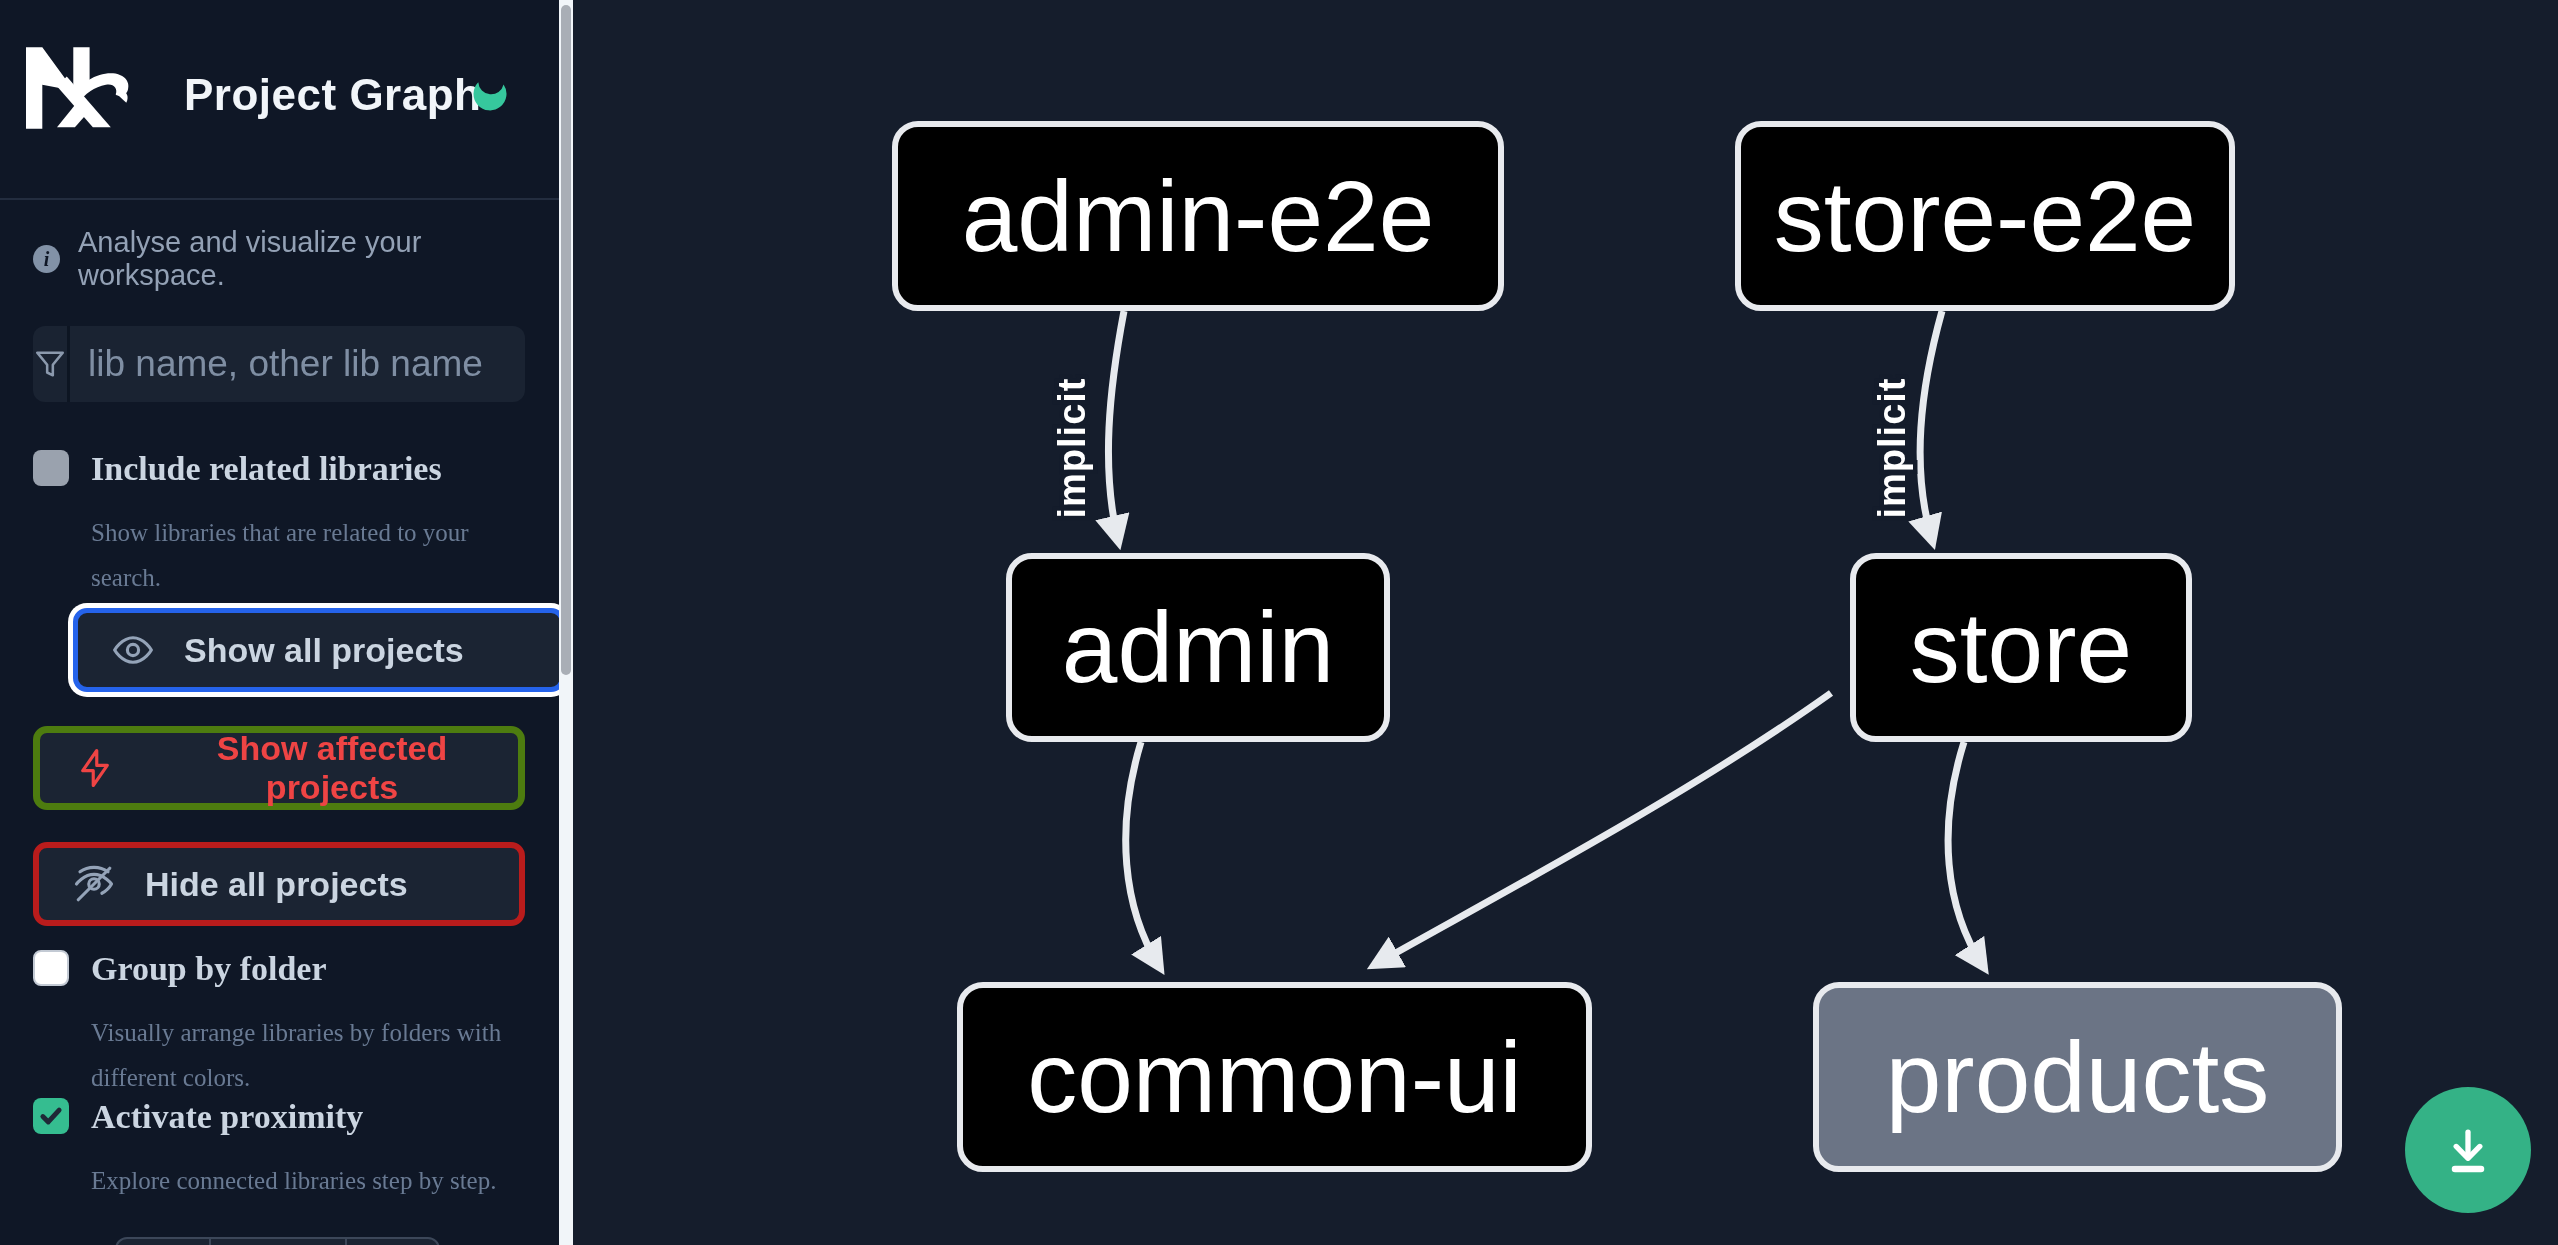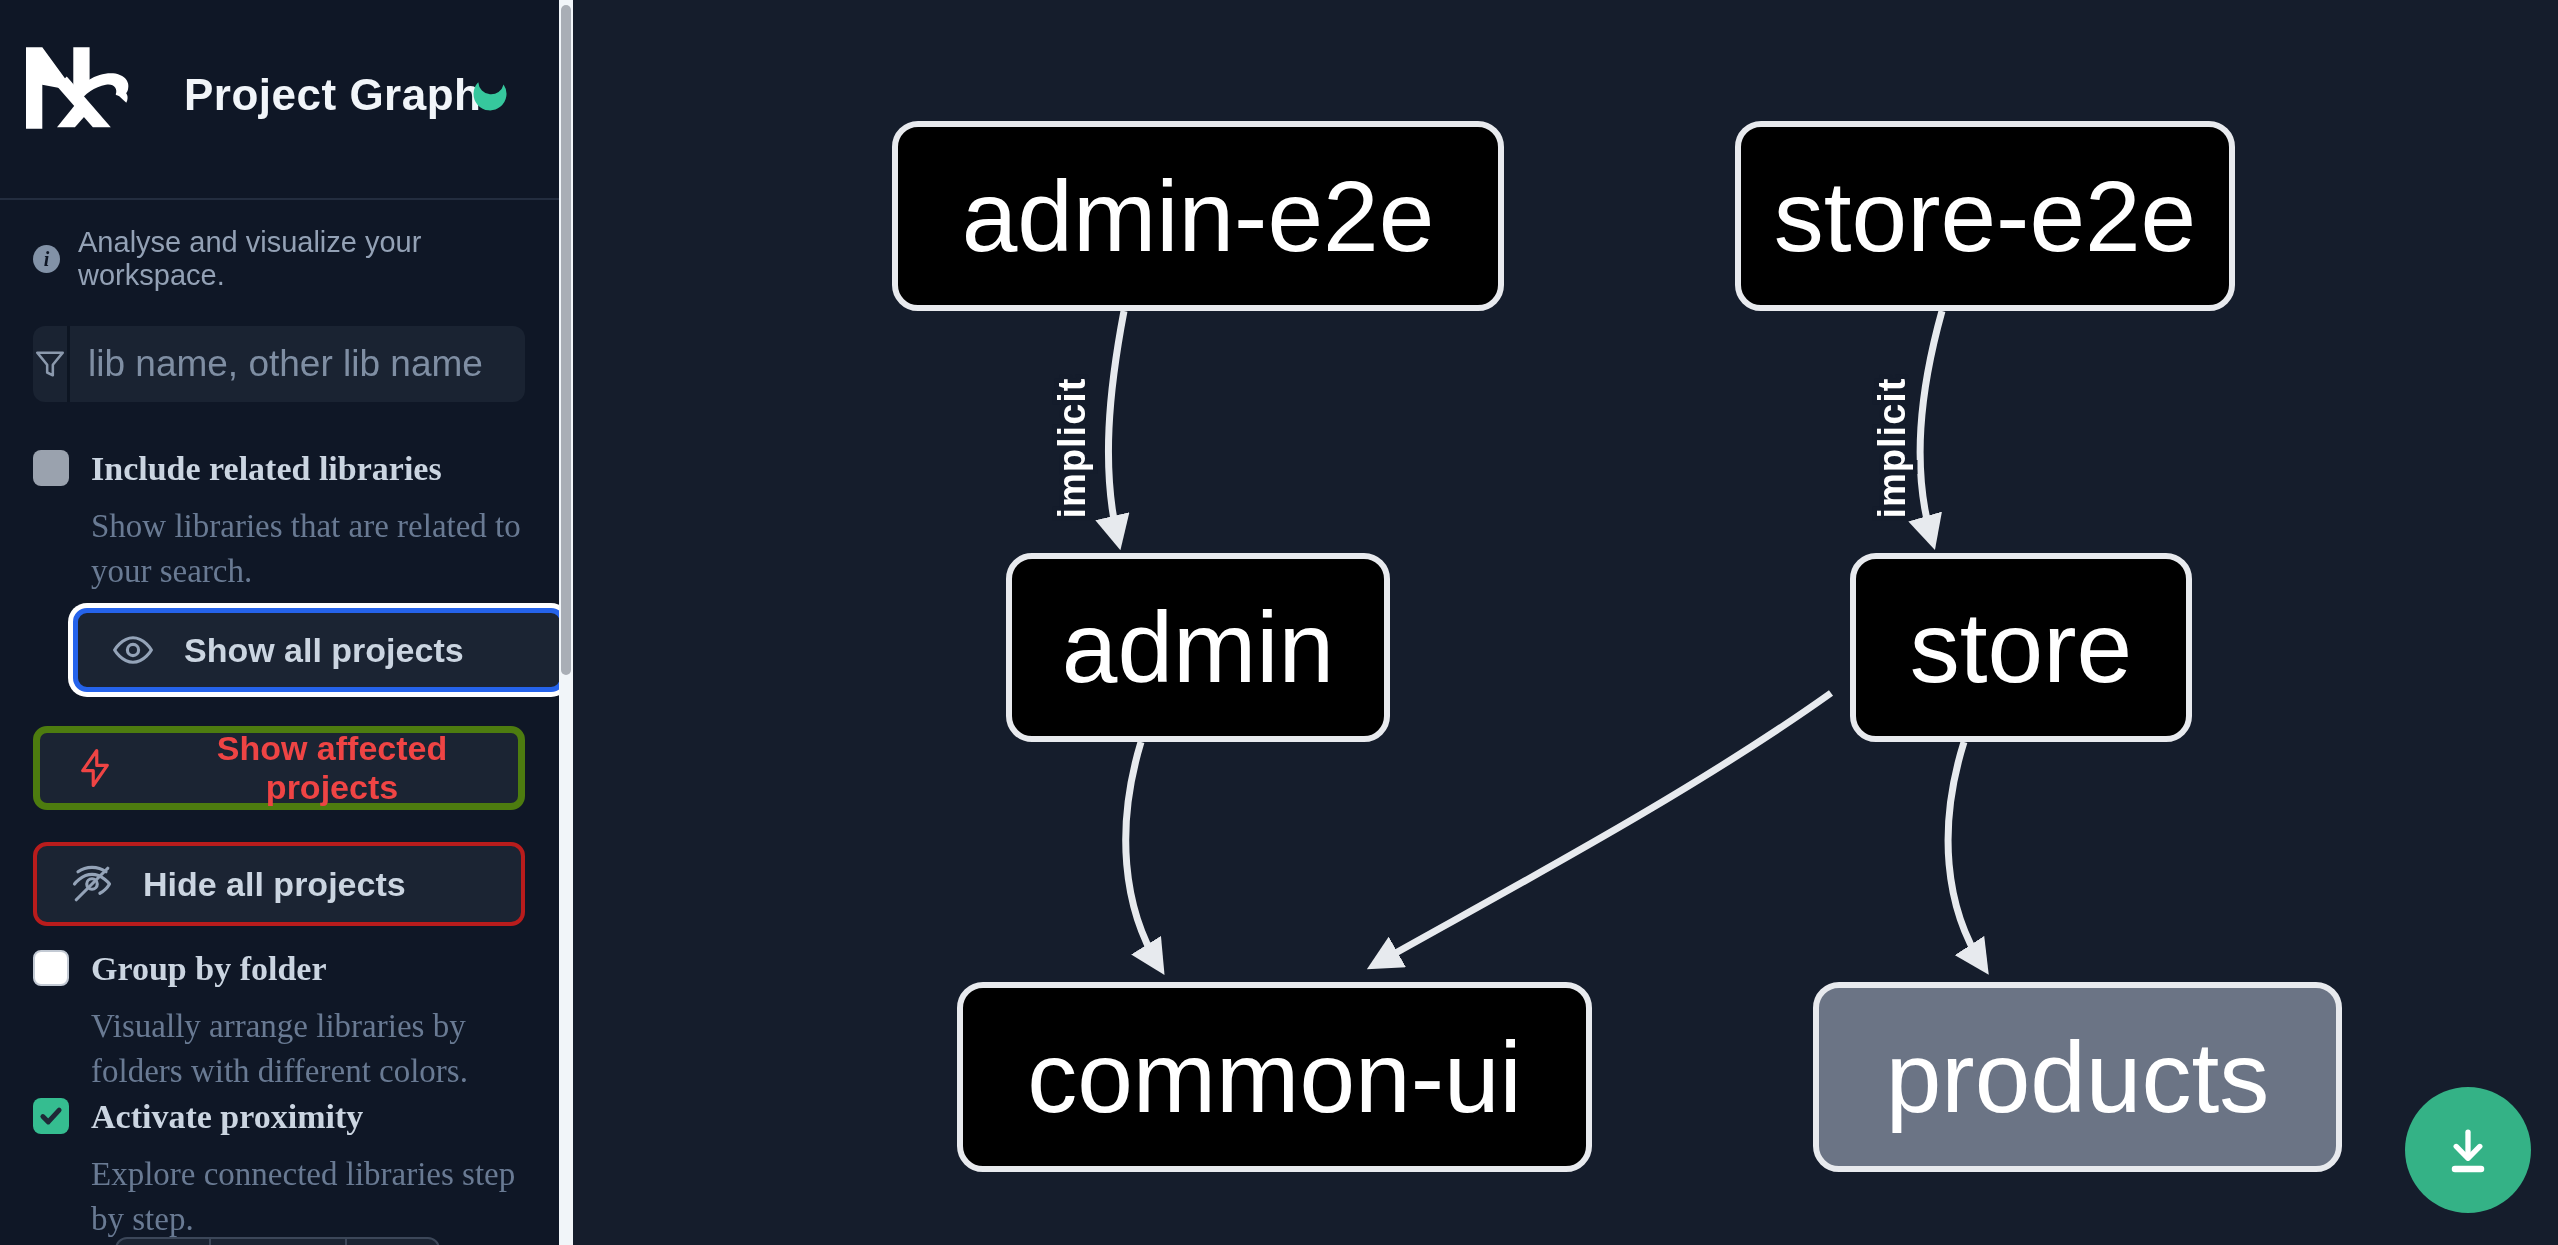--- a/index.html
+++ b/index.html
@@ -26,24 +26,24 @@
   .search input::placeholder{color:#7f8ea3;}
 
   .toggle{position:absolute;left:33px;display:flex;gap:22px;font-family:Liberation Serif, serif;}
   .checkbox{flex:0 0 auto;width:36px;height:36px;border-radius:8px;margin-top:2px;
     display:flex;align-items:center;justify-content:center;cursor:pointer;box-sizing:border-box;}
   .cb-gray{background:#9aa2ae;}
   .cb-white{background:#ffffff;border:2px solid #c3cad4;}
   .cb-green{background:#35bd90;}
   .toggle-text{max-width:440px;}
   .toggle-label{font-size:34px;font-weight:700;color:#cbd5e1;line-height:42px;}
-  .toggle-desc{font-size:33px;color:#697a93;line-height:45px;margin-top:14px;max-width:455px;}
+  .toggle-desc{font-size:25px;color:#697a93;line-height:45px;margin-top:20px;max-width:455px;}
 
   .sb-btn{position:absolute;left:33px;width:492px;height:84px;border-radius:14px;background:#1b2433;
-    border:4px solid #b91c1c;display:flex;align-items:center;gap:30px;padding:0 0 0 34px;
+    border:6px solid #b91c1c;display:flex;align-items:center;gap:30px;padding:0 0 0 34px;
     box-sizing:border-box;font-size:34px;font-weight:700;color:#cbd5e1;cursor:pointer;}
   .sb-btn.focused{border:5px solid #2563eb;box-shadow:0 0 0 5px #ffffff;margin-left:40px;}
   .sb-btn.affected{border:7px solid #4d7c0f;color:#ef4444;}
   .sb-btn svg{flex:0 0 auto;}
 
   .seg{position:absolute;left:115px;top:1237px;width:327px;height:60px;display:flex;}
   .seg-btn{background:#1b2433;border:2px solid #3c4759;box-sizing:border-box;cursor:pointer;}
   .seg-btn:nth-child(1){width:96px;border-radius:12px 0 0 0;}
   .seg-btn:nth-child(2){width:138px;margin-left:-2px;}
   .seg-btn:nth-child(3){width:95px;margin-left:-2px;border-radius:0 12px 0 0;}

